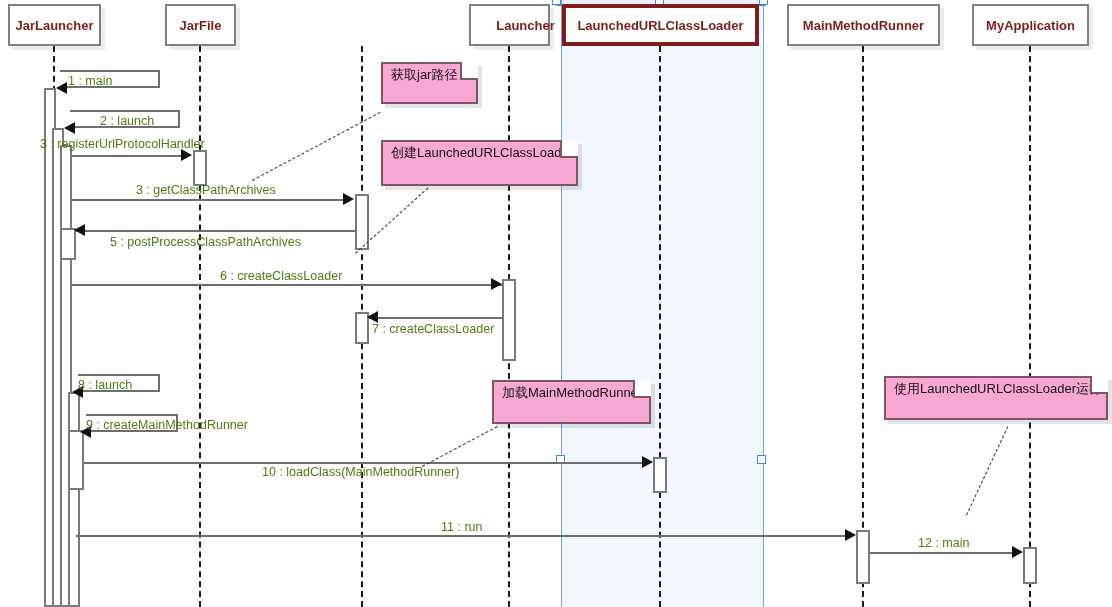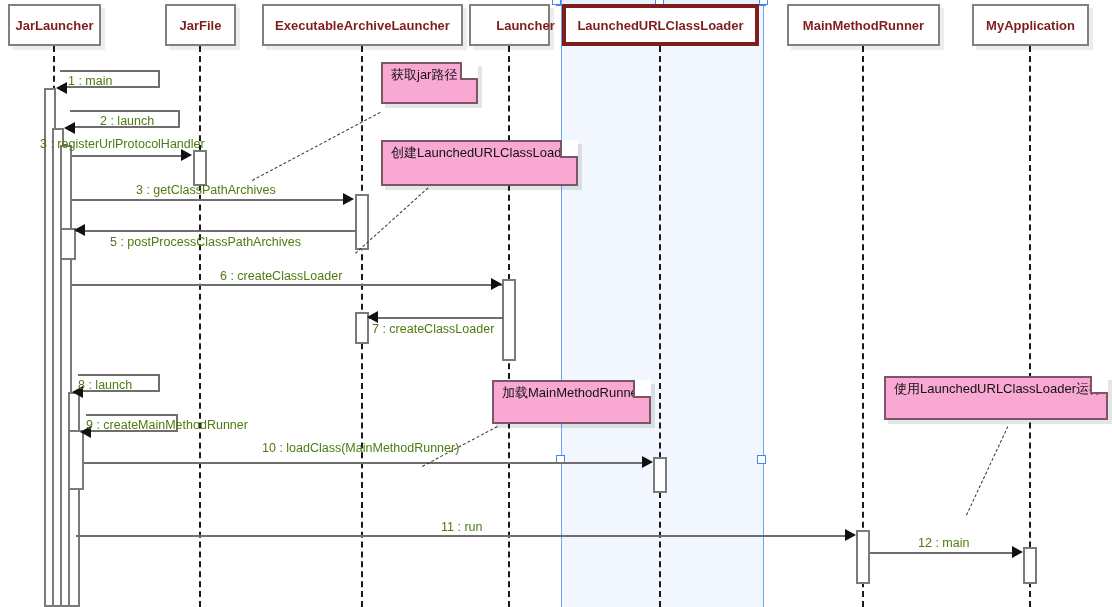--- a/index.html
+++ b/index.html
@@ -103,23 +103,20 @@
   <div class="lifeline" style="left:659px;top:46px;height:561px;"></div>
   <div class="lifeline" style="left:862px;top:46px;height:561px;"></div>
   <div class="lifeline" style="left:1029px;top:46px;height:561px;"></div>
 
   <div class="part" style="left:8px;top:4px;width:93px;height:42px;">
     <span>JarLauncher</span>
   </div>
   <div class="part" style="left:165px;top:4px;width:71px;height:42px;">
     <span>JarFile</span>
   </div>
-  <div class="part" style="left:262px;top:4px;width:201px;height:42px;">
-    <span>ExecutableArchiveLauncher</span>
-  </div>
   <div class="part" style="left:469px;top:4px;width:81px;height:42px;padding-left:32px;">
     <span>Launcher</span>
   </div>
   <div class="part selected" style="left:562px;top:4px;width:197px;height:42px;">
     <span>LaunchedURLClassLoader</span>
   </div>
   <div class="part" style="left:787px;top:4px;width:153px;height:42px;">
     <span>MainMethodRunner</span>
   </div>
   <div class="part" style="left:972px;top:4px;width:117px;height:42px;">
@@ -172,21 +169,21 @@
   <div class="selfbox" style="left:78px;top:374px;width:82px;height:18px;"></div>
   <div class="arrowL" style="left:72px;top:386px;"></div>
   <div class="msglabel" style="left:78px;top:378px;">8 : launch</div>
 
   <div class="selfbox" style="left:86px;top:414px;width:92px;height:18px;"></div>
   <div class="arrowL" style="left:80px;top:426px;"></div>
   <div class="msglabel" style="left:86px;top:418px;">9 : createMainMethodRunner</div>
 
   <div class="msgline" style="left:84px;top:462px;width:561px;"></div>
   <div class="arrowR" style="left:642px;top:456px;"></div>
-  <div class="msglabel" style="left:262px;top:441px;">10 : loadClass(MainMethodRunner)</div>
+  <div class="msglabel" style="left:262px;top:465px;">10 : loadClass(MainMethodRunner)</div>
 
   <div class="msgline" style="left:76px;top:535px;width:772px;"></div>
   <div class="arrowR" style="left:845px;top:529px;"></div>
   <div class="msglabel" style="left:441px;top:520px;">11 : run</div>
 
   <div class="msgline" style="left:870px;top:552px;width:145px;"></div>
   <div class="arrowR" style="left:1012px;top:546px;"></div>
   <div class="msglabel" style="left:918px;top:536px;">12 : main</div>
 
   <div class="noteline" style="left:252px;top:180px;width:145px;transform:rotate(-28deg);"></div>

